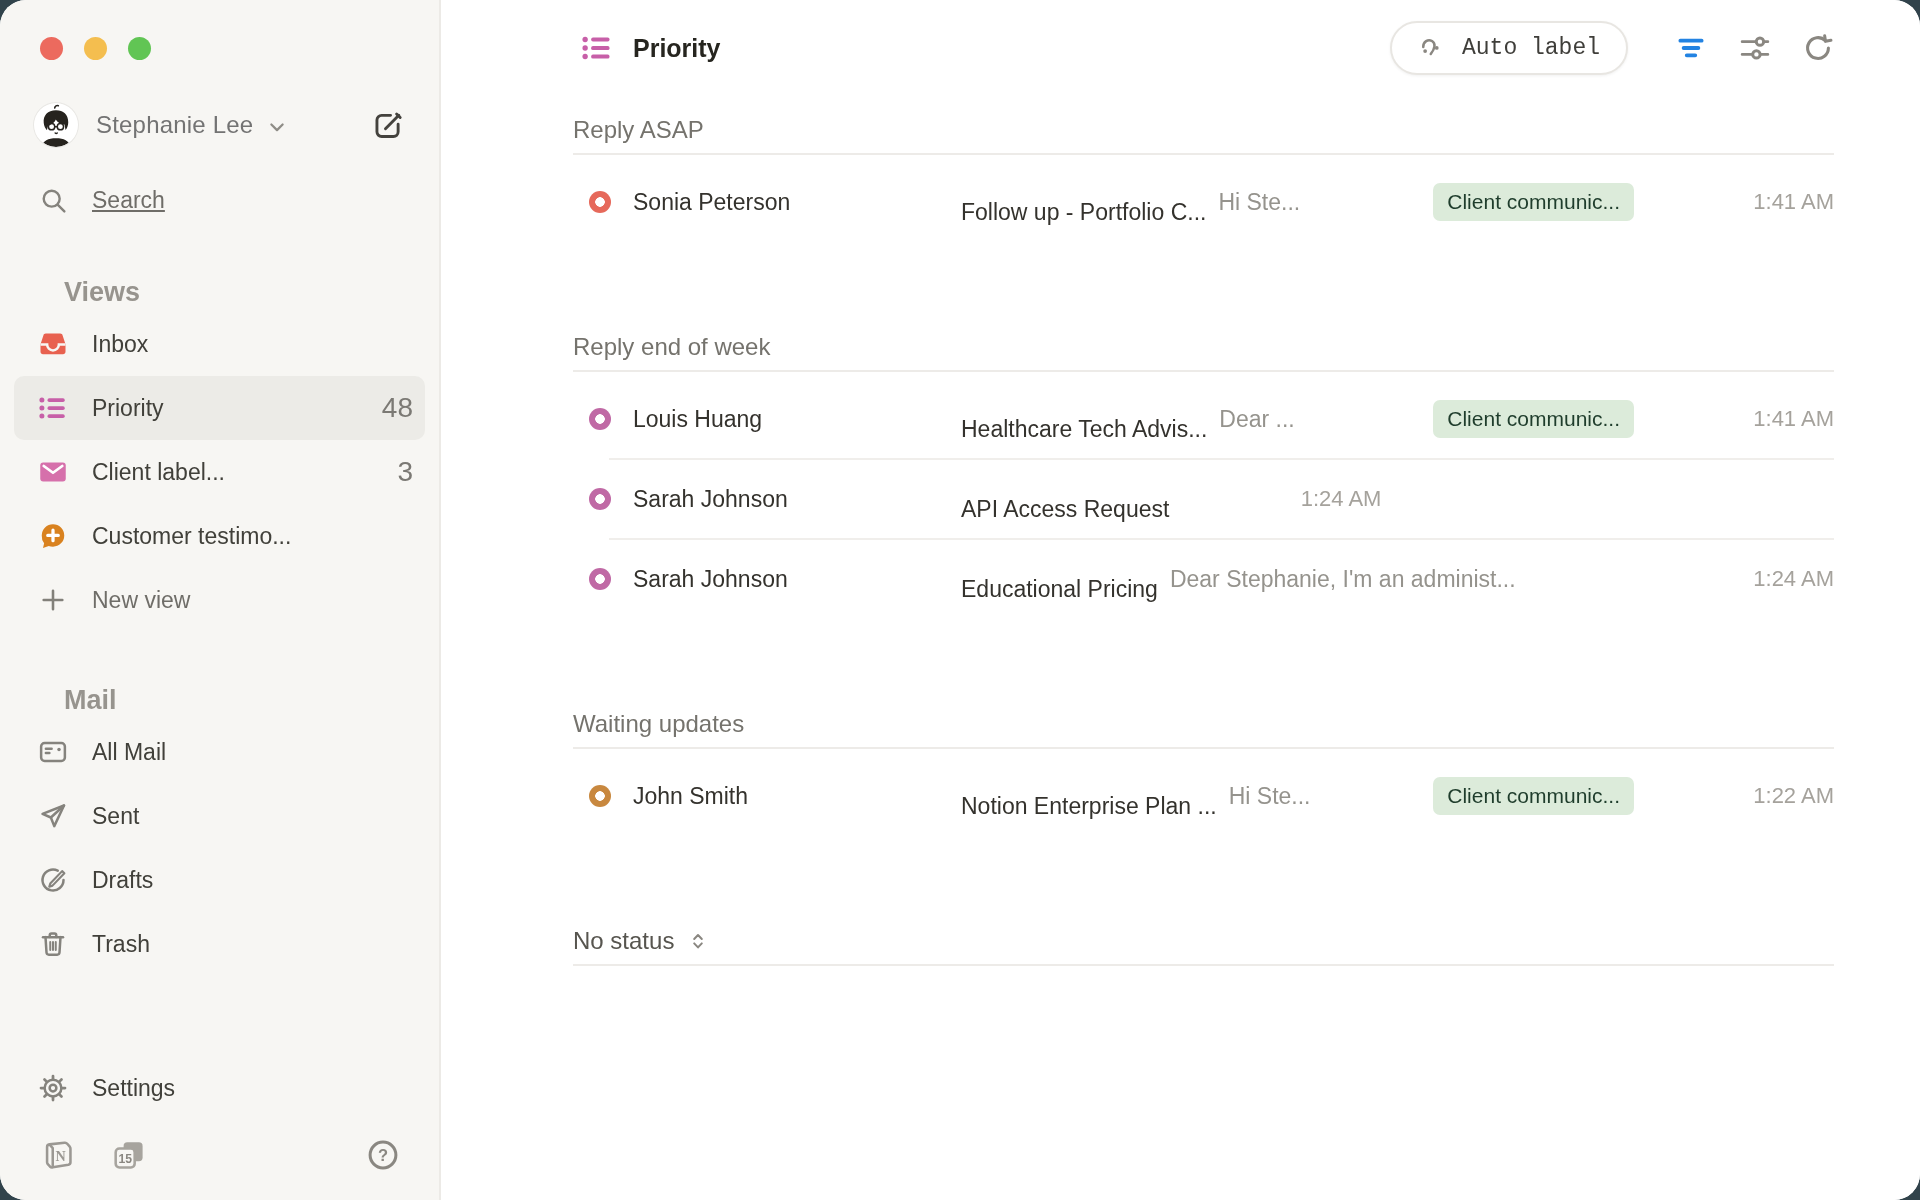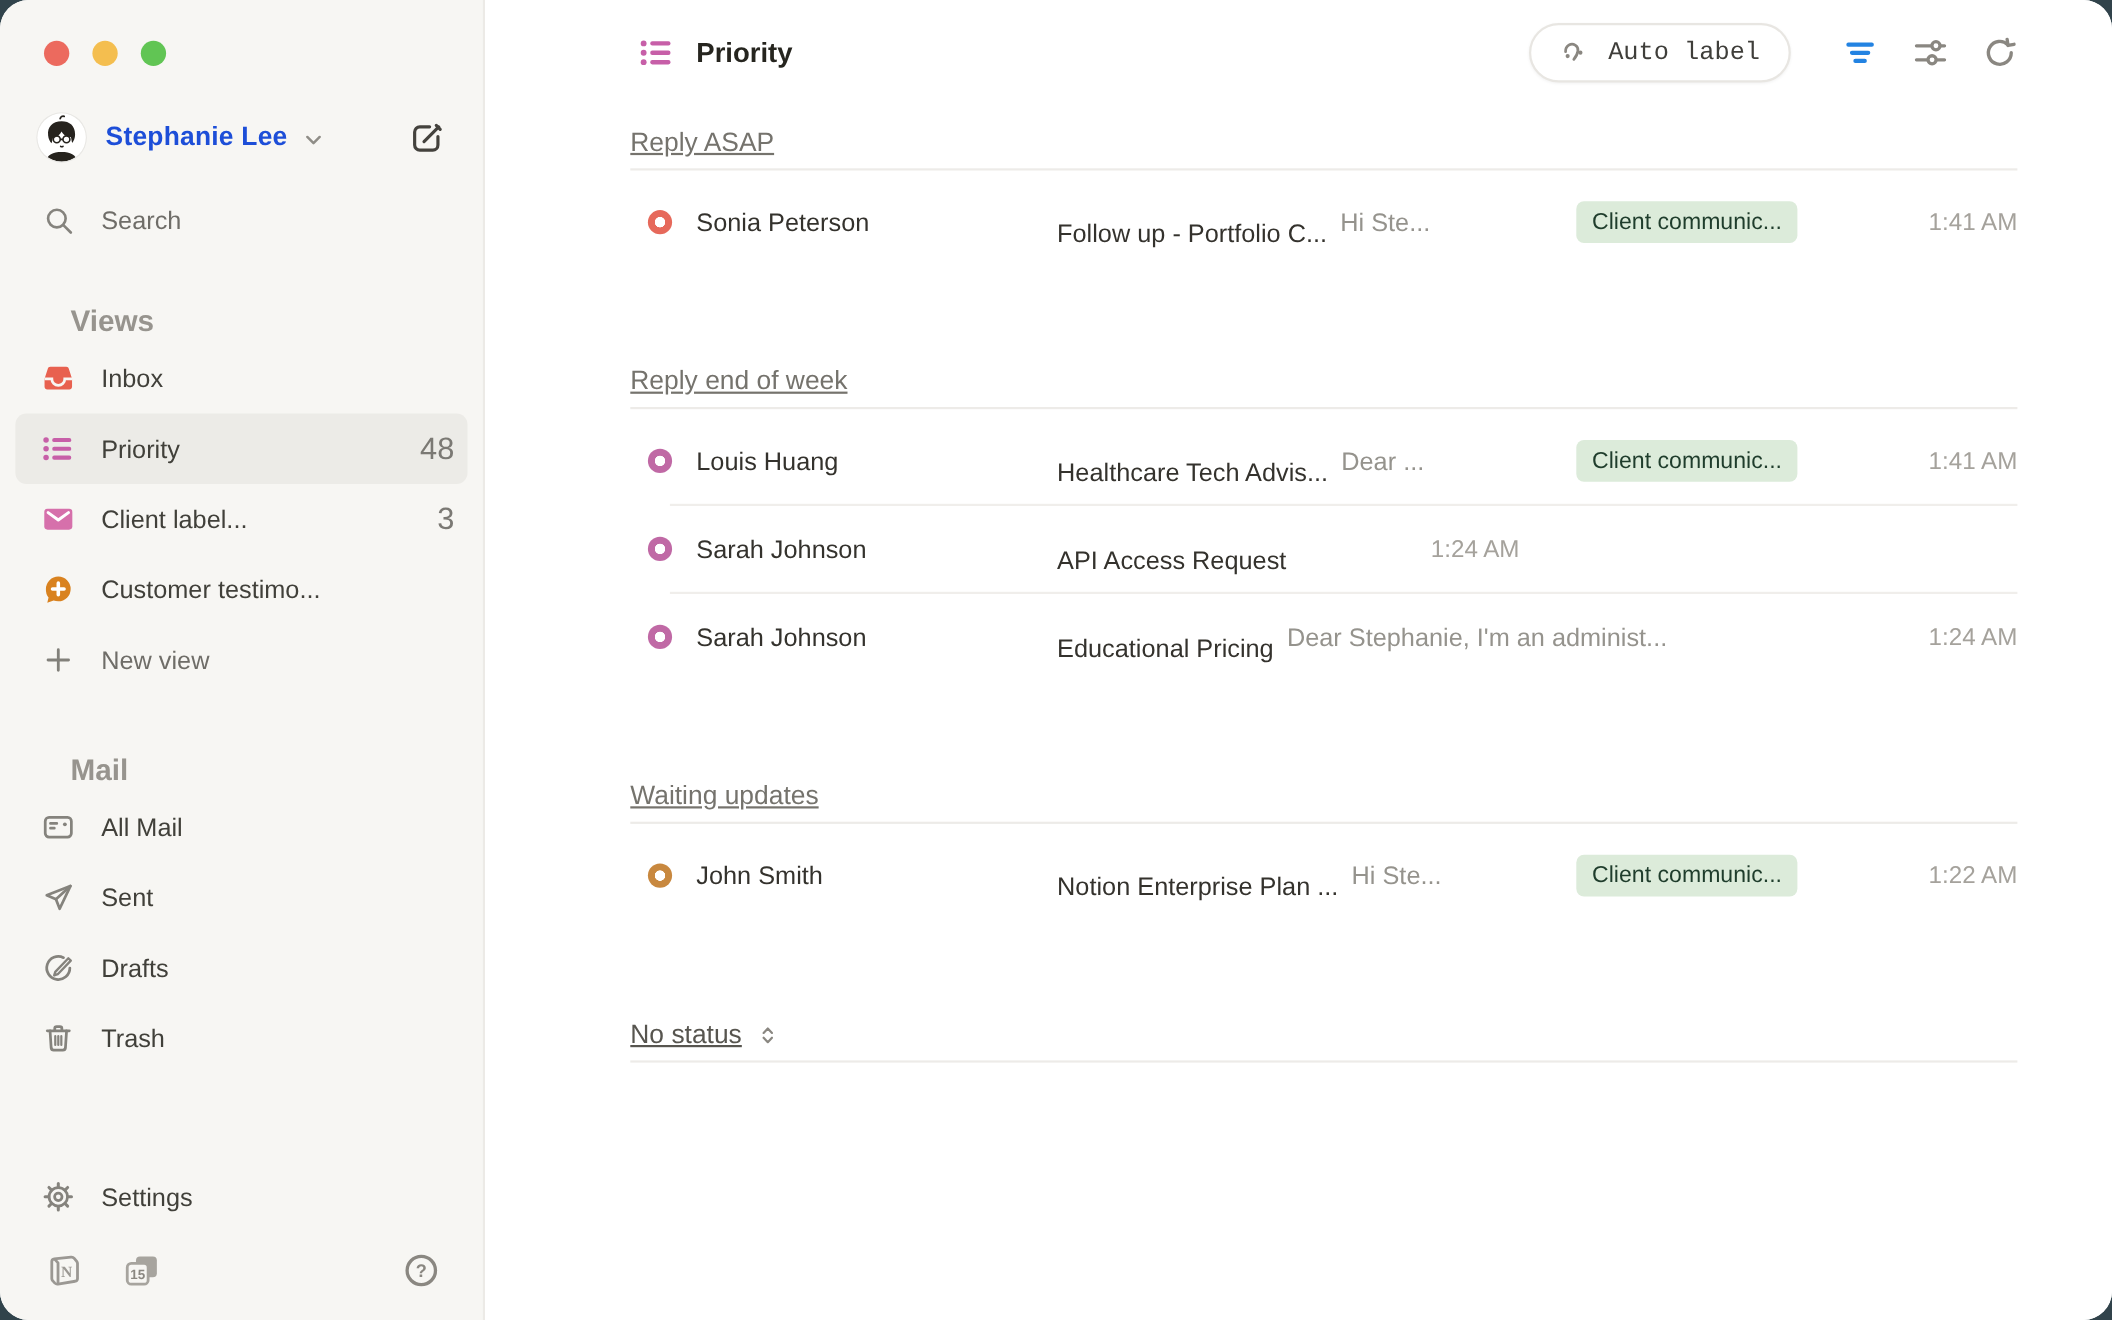--- a/index.html
+++ b/index.html
@@ -9,46 +9,46 @@
   
   .sidebar { width:441px; flex:none; background:#F7F6F3; border-right:2px solid #ECEAE6; display:flex; flex-direction:column; }
   .traffic { display:flex; gap:21px; padding:37px 0 0 40px; }
   .light { width:23px; height:23px; border-radius:50%; border:none; }
   .light.close { background:#EC6A5E; }
   .light.min { background:#F4BE4F; }
   .light.max { background:#61C554; }
 
   .profile { display:flex; align-items:center; margin-top:36px; height:58px; padding:0 34px 0 34px; }
   .avatar { width:44px; height:44px; border-radius:50%; flex:none; box-shadow:0 0 0 1px rgba(0,0,0,.06); }
-  .profile-name { font-size:24px; font-weight:700; color:#1d4ed8; margin-left:18px; letter-spacing:.2px; }
+  .profile-name { font-size:24px; font-weight:400; color:#737373; margin-left:18px; letter-spacing:.2px; }
   .profile .chev { margin-left:14px; margin-top:4px; }
   .compose-btn { margin-left:auto; background:none; border:none; cursor:pointer; display:flex; }
 
   .side-item { height:64px; display:flex; align-items:center; gap:24px; padding:0 26px 0 38px; font-size:23px; color:#41403A; }
   .side-item .ic { width:30px; height:30px; flex:none; display:flex; align-items:center; justify-content:center; }
   .side-item.gray { color:#6F6D68; }
   .side-item .count { margin-left:auto; font-size:28px; color:#7B7974; }
-  .search-row { margin-top:14px; }
+  .search-row { margin-top:14px;text-decoration:underline; }
   .section-label { margin-top:40px; padding-left:64px; height:40px; display:flex; align-items:center; font-size:27px; font-weight:700; color:#97948E; }
   .section-label.mail { margin-top:48px; }
   .side-item.selected { background:#ECEBE7; border-radius:10px; margin:0 14px; padding:0 12px 0 24px; }
   .settings-block { margin-top:auto; }
   .footer { display:flex; align-items:center; height:80px; padding:0 38px 10px 40px; gap:38px; }
   .footer .help { margin-left:auto; }
   .iconbtn { background:none; border:none; cursor:pointer; display:flex; align-items:center; }
 
   
   .main { flex:1; background:#FFFFFF; display:flex; flex-direction:column; }
   .main-header { height:96px; display:flex; align-items:center; padding:0 86px 0 140px; flex:none; }
   .main-title { font-size:25px; font-weight:700; color:#26251F; margin-left:20px; }
   .header-right { margin-left:auto; display:flex; align-items:center; gap:30px; }
   .auto-label { display:flex; align-items:center; gap:14px; height:54px; padding:0 26px; background:#FFFFFF; border:2px solid #E8E6E2; border-radius:28px; box-shadow:0 1px 3px rgba(0,0,0,.06); font-size:23px; font-weight:500; color:#3F3E3A; cursor:pointer; margin-right:16px; font-family:Liberation Mono, monospace; }
 
   .list { padding:0 86px 0 132px; overflow:hidden; }
-  .group-title { margin-top:11px; height:46px; display:flex; align-items:center; gap:12px; font-size:24px; color:#75736D;text-decoration:underline; }
+  .group-title { margin-top:11px; height:46px; display:flex; align-items:center; gap:12px; font-size:24px; color:#75736D; }
   .group-title.darker { color:#57554F; }
   .group-divider { border-top:2px solid #EDEBE8; }
   .group { margin-bottom:83px; }
   .rows { padding-top:8px; }
   .row { display:flex; align-items:center; height:78px; padding-left:16px; cursor:default; }
   .row-divider { border-top:2px solid #F0EEEB; margin-left:36px; }
   .dot { width:22px; height:22px; border-radius:50%; flex:none; margin-right:22px; }
   .dot-red    { background:radial-gradient(circle, #FFFFFF 0 4.5px, #E6695B 5px); }
   .dot-pink   { background:radial-gradient(circle, #FFFFFF 0 4.5px, #C069A5 5px); }
   .dot-orange { background:radial-gradient(circle, #FFFFFF 0 4.5px, #C8883F 5px); }

